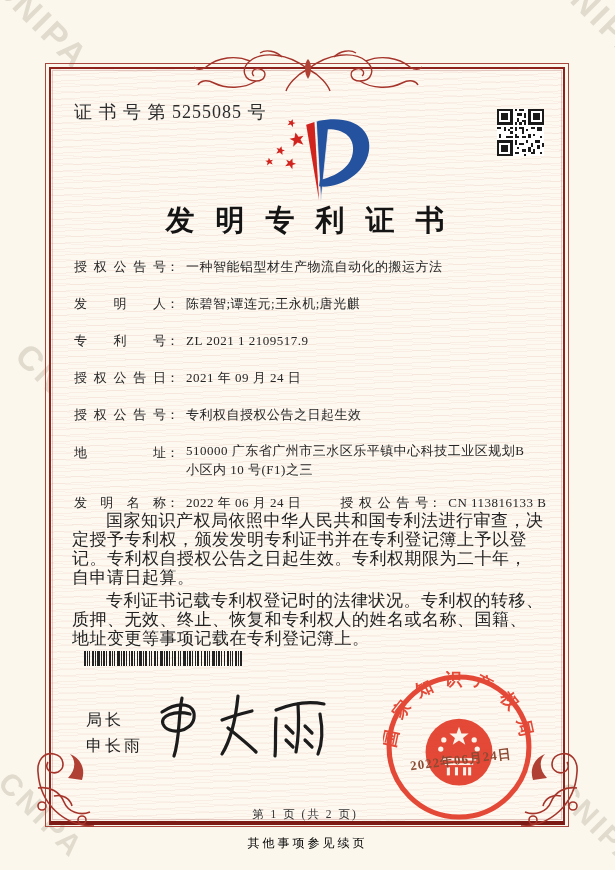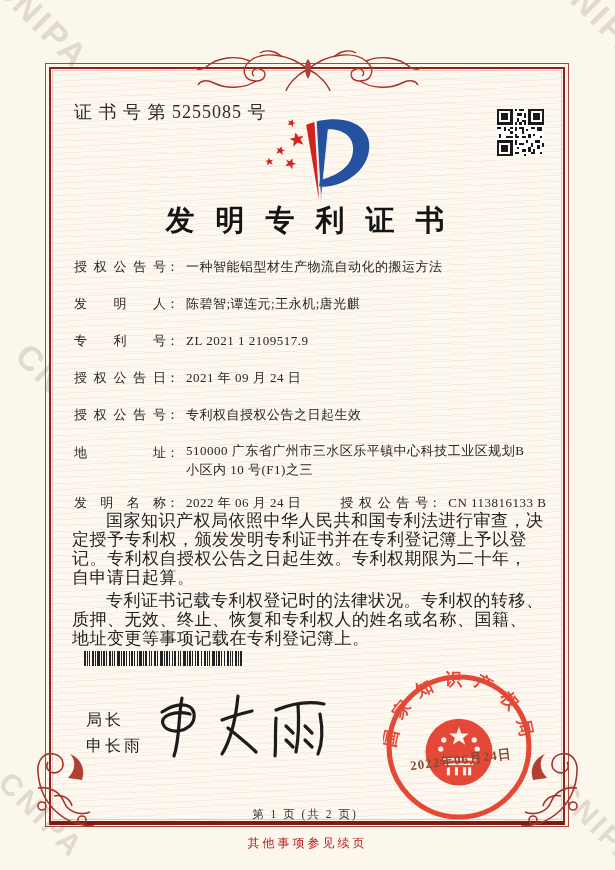--- a/index.html
+++ b/index.html
@@ -52,21 +52,21 @@
   .signature{position:absolute;left:148px;top:688px;}
 
   .seal{position:absolute;left:383px;top:671px;}
   .seal-date{position:absolute;left:386px;top:751px;width:150px;text-align:center;
              font-size:13px;font-weight:bold;color:#8a4a33;letter-spacing:1px;
              transform:rotate(-7deg);}
 
   .page-ind{position:absolute;left:49px;top:795px;width:512px;text-align:center;
             font-size:11.5px;color:#333;letter-spacing:2px;margin-top:12px;}
   .footer-note{position:absolute;left:0;top:835px;width:615px;text-align:center;
-               font-size:12px;color:#b91c1c;letter-spacing:3px;}
+               font-size:12px;color:#000000;letter-spacing:3px;}
 </style>
 </head>
 <body>
 
 <div class="page">
 
   <div class="wm" style="left:-18px;top:2px;font-size:34px;">CNIPA</div>
   <div class="wm" style="left:540px;top:-4px;font-size:34px;">CNIPA</div>
   <div class="wm" style="left:392px;top:258px;font-size:30px;">CNIPA</div>
   <div class="wm" style="left:4px;top:372px;font-size:34px;">CNIPA</div>

